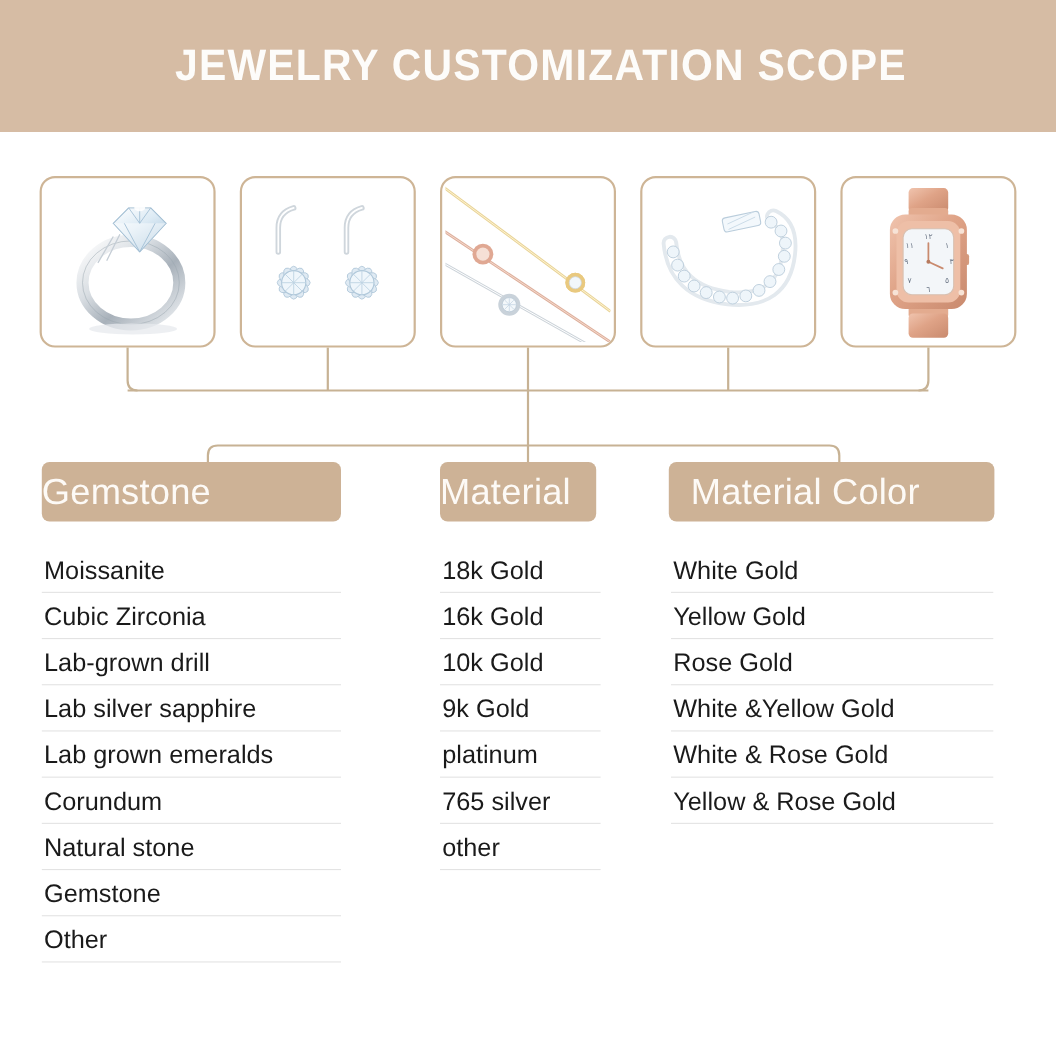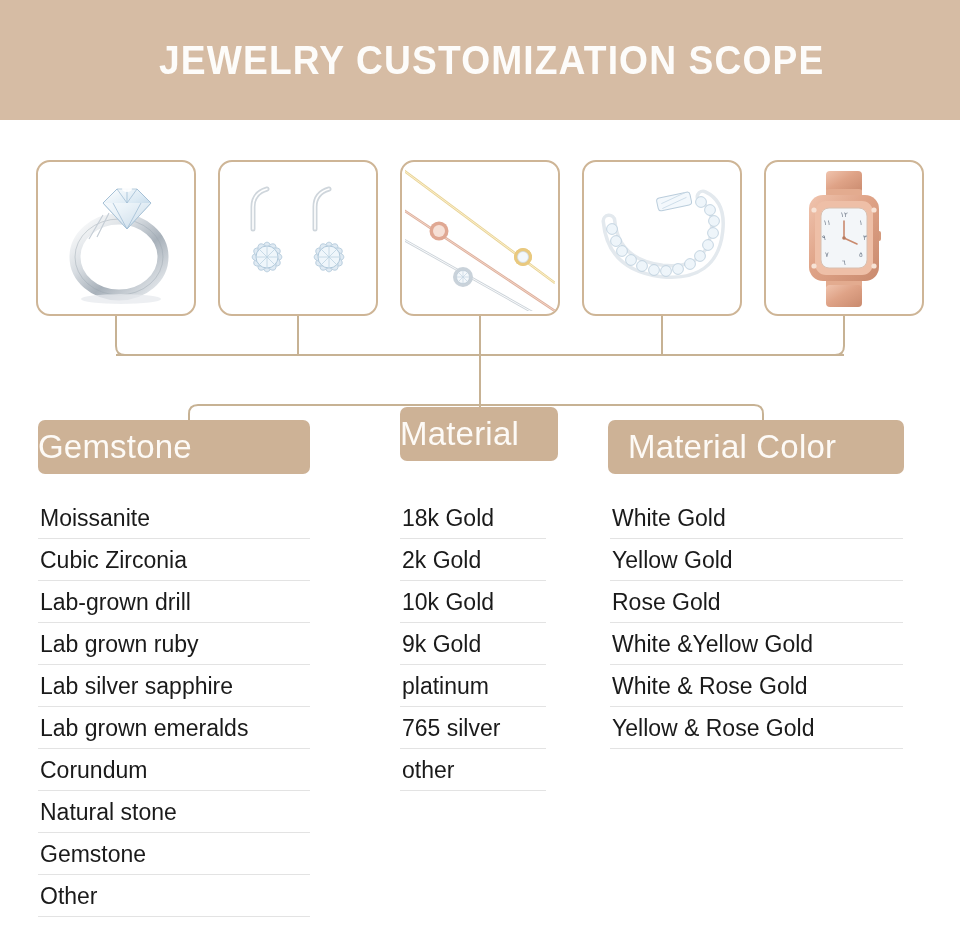--- a/index.html
+++ b/index.html
@@ -77,21 +77,21 @@
     justify-content: flex-start;
   }
   .pill-label {
     color: #fdfaf6;
     font-size: 33px;
     font-weight: normal;
     white-space: nowrap;
     letter-spacing: 0.2px;
   }
   #pill-gemstone { left: 38px;  top: 420px; width: 272px; }
-  #pill-material { left: 400px; top: 407px; width: 158px; }
+  #pill-material { left: 400px; top: 420px; width: 142px; }
   #pill-matcolor { left: 608px; top: 420px; width: 296px; padding-left: 20px; }
 
   
   .list-col {
     position: absolute;
     top: 497px;
   }
   #list-gemstone { left: 38px;  width: 272px; }
   #list-material { left: 400px; width: 146px; }
   #list-matcolor { left: 610px; width: 293px; }
@@ -292,32 +292,31 @@
     <span class="pill-label">Material</span>
   </div>
   <div class="pill" id="pill-matcolor">
     <span class="pill-label">Material Color</span>
   </div>
 
   <div class="list-col" id="list-gemstone">
     <div class="list-item">Moissanite</div>
     <div class="list-item">Cubic Zirconia</div>
     <div class="list-item">Lab-grown drill</div>
-    <div class="list-item">Lab grown ruby</div>
     <div class="list-item">Lab silver sapphire</div>
     <div class="list-item">Lab grown emeralds</div>
     <div class="list-item">Corundum</div>
     <div class="list-item">Natural stone</div>
     <div class="list-item">Gemstone</div>
     <div class="list-item">Other</div>
   </div>
 
   <div class="list-col" id="list-material">
     <div class="list-item">18k Gold</div>
-    <div class="list-item">2k Gold</div>
+    <div class="list-item">16k Gold</div>
     <div class="list-item">10k Gold</div>
     <div class="list-item">9k Gold</div>
     <div class="list-item">platinum</div>
     <div class="list-item">765 silver</div>
     <div class="list-item">other</div>
   </div>
 
   <div class="list-col" id="list-matcolor">
     <div class="list-item">White Gold</div>
     <div class="list-item">Yellow Gold</div>

